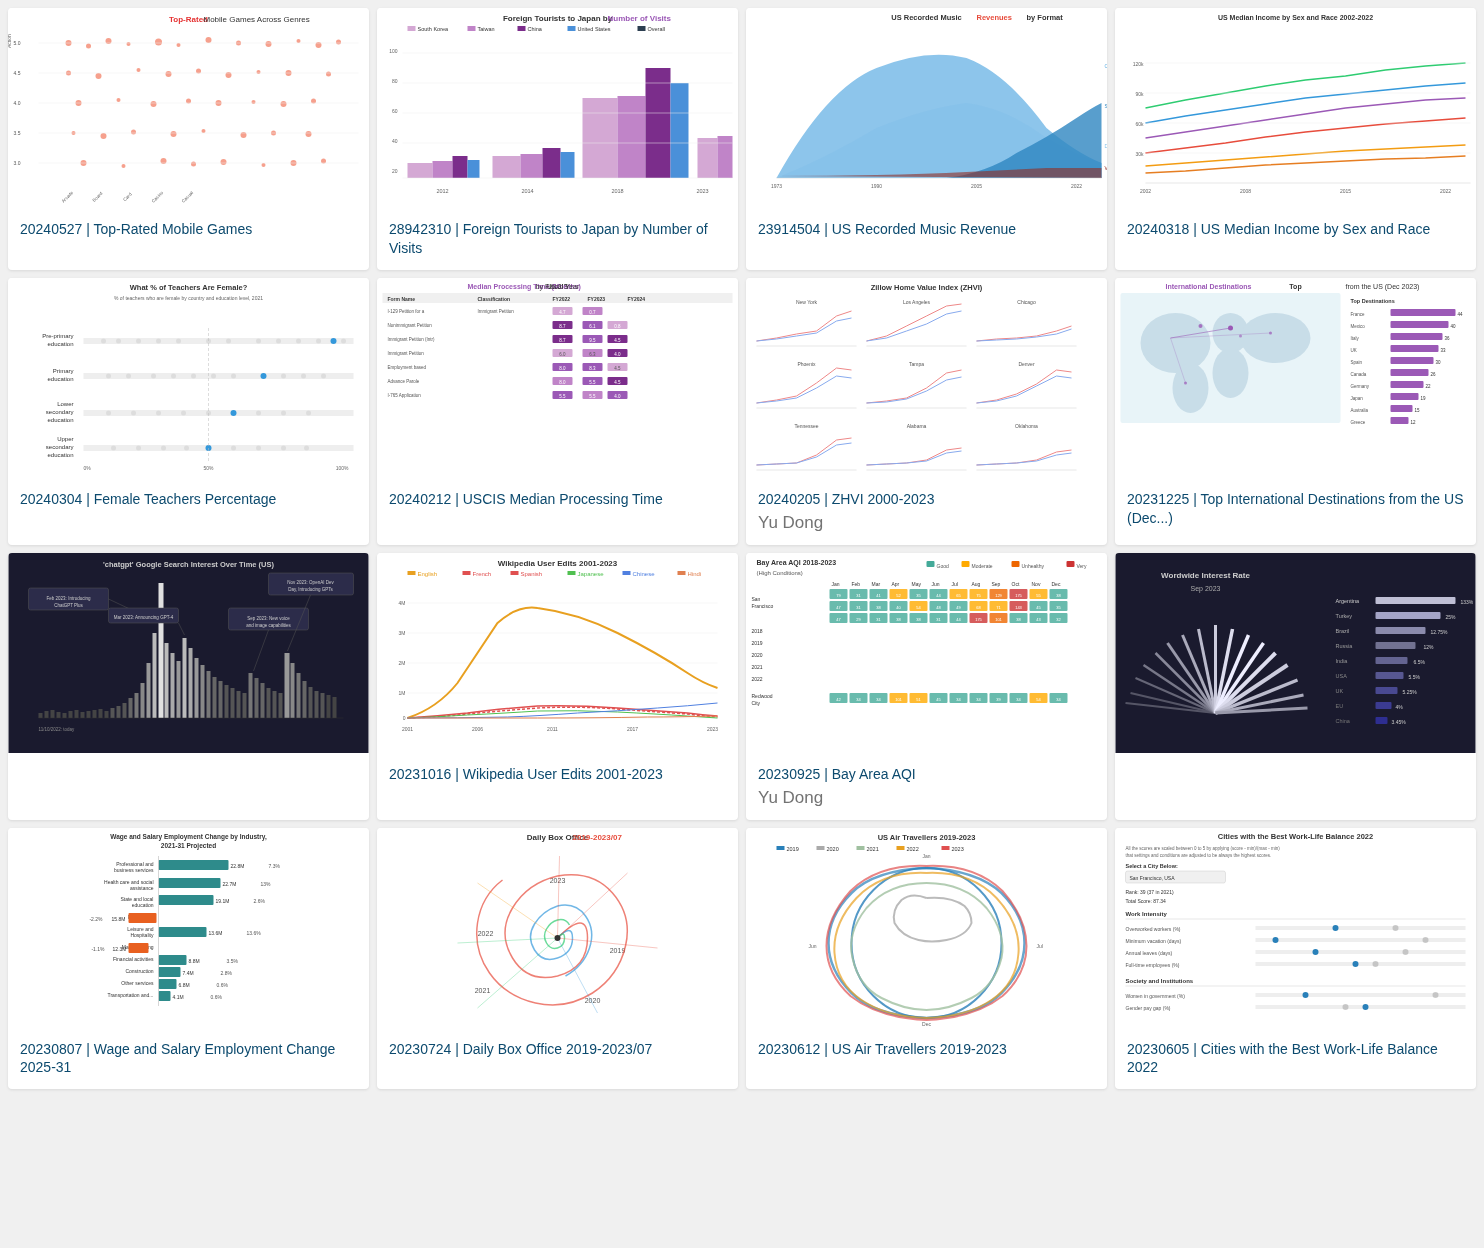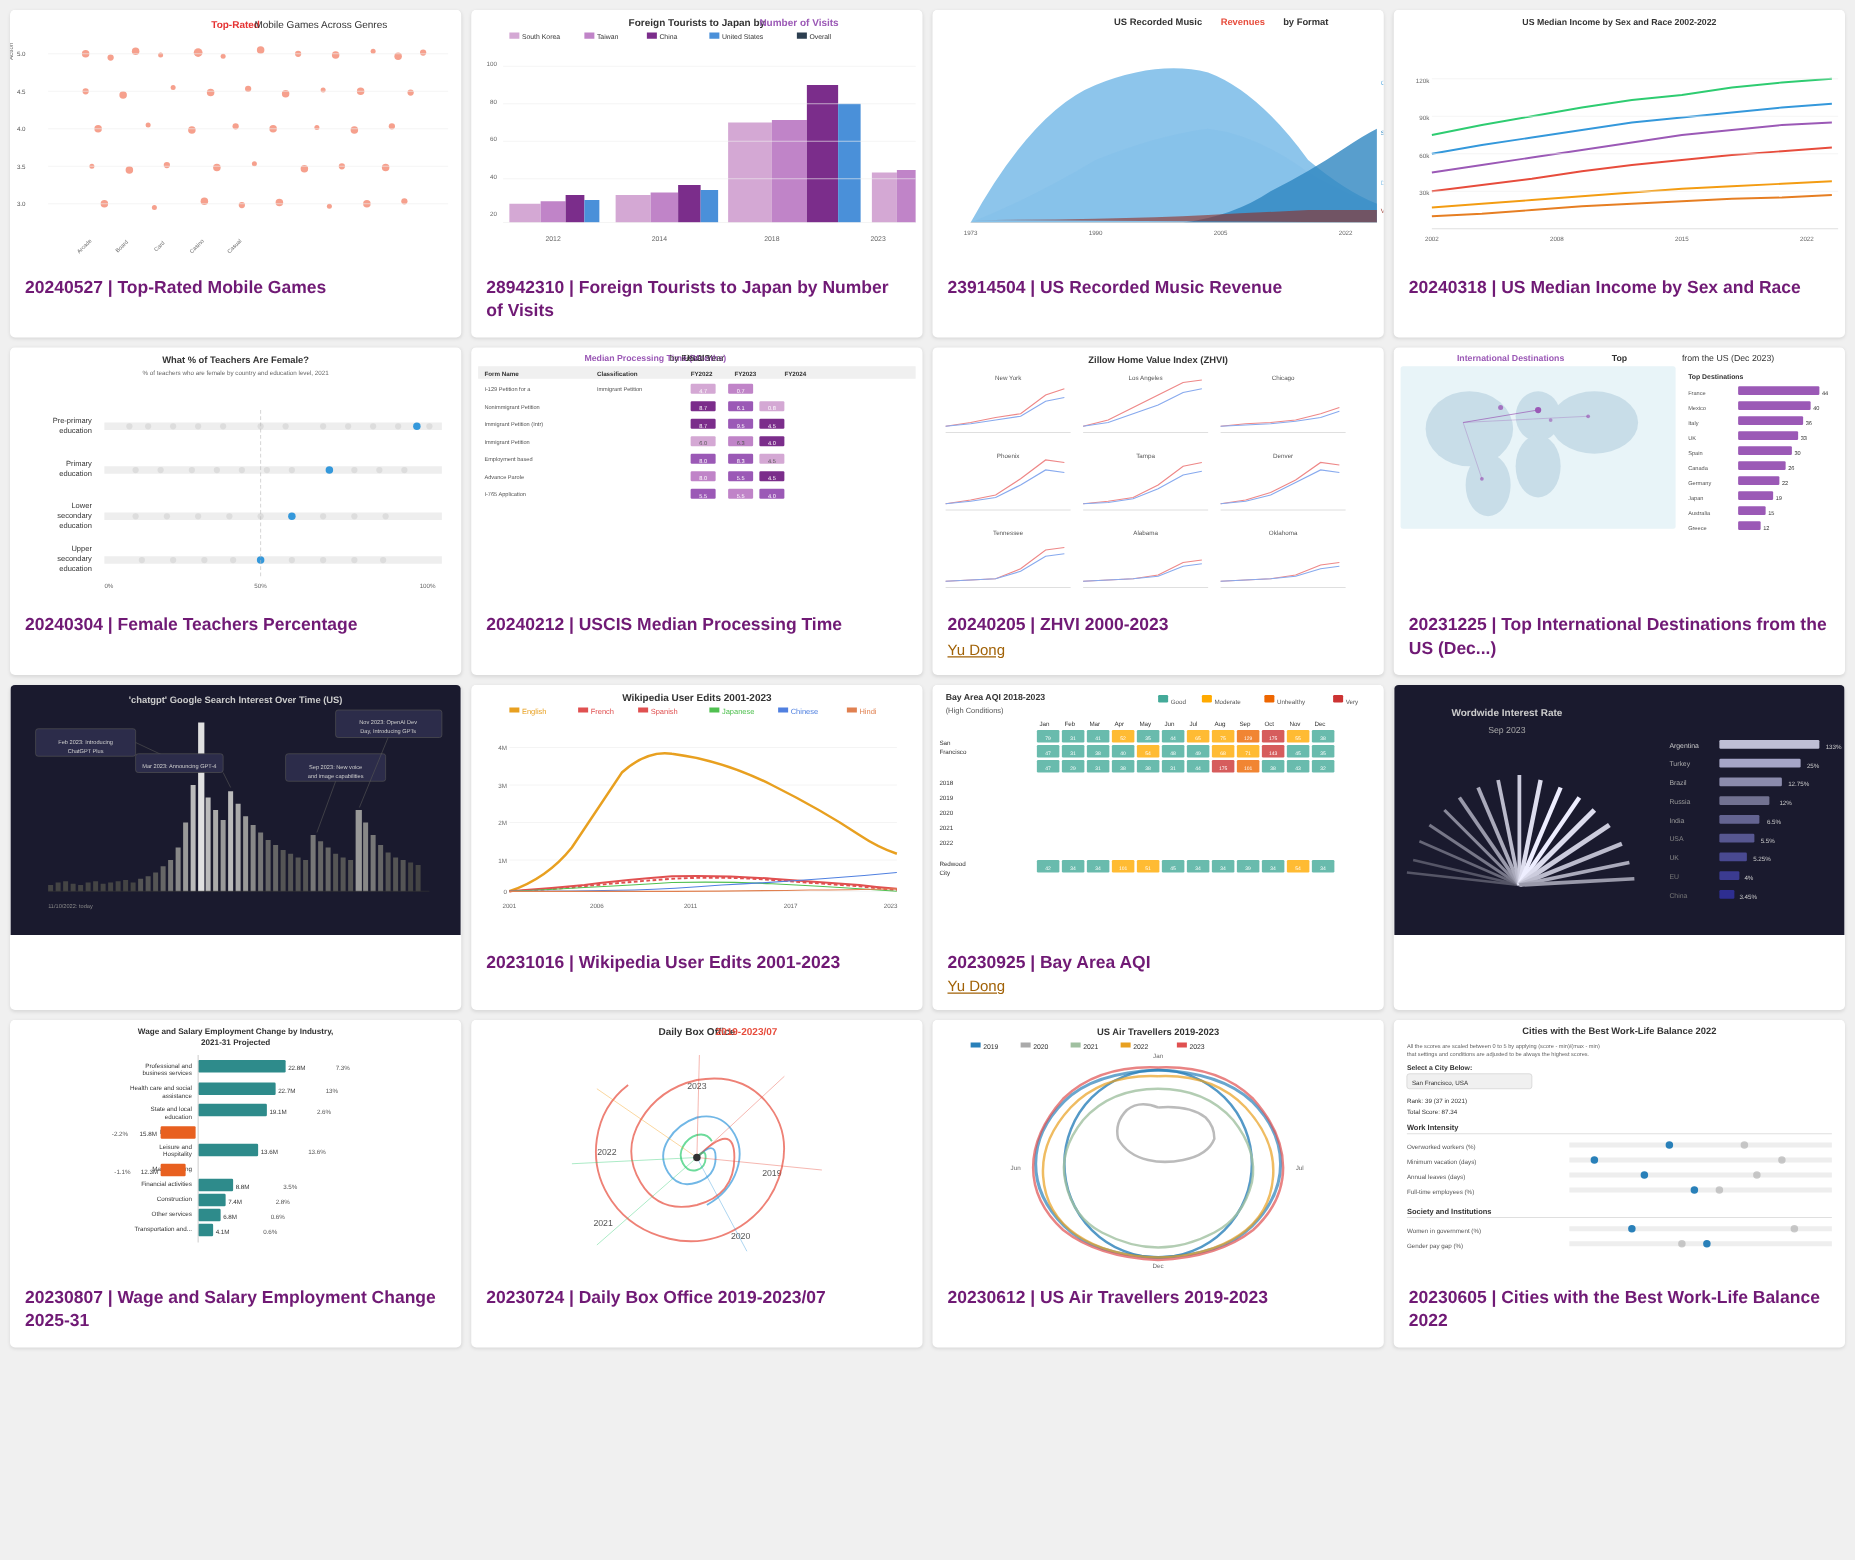--- a/index.html
+++ b/index.html
@@ -17,30 +17,29 @@
       background: #fff;
       border-radius: 4px;
       overflow: hidden;
       box-shadow: 0 1px 3px rgba(0,0,0,0.1);
     }
     .card-info {
       padding: 10px 12px 12px;
     }
     .card-title {
       font-size: 14px;
-      font-weight: 700;
-      color: #701a75;
+      font-weight: 400;
+      color: #0c4a6e;
       line-height: 1.35;
       margin-top: 2px;
     }
     .card-author {
-      font-size: 12px;
-      color: #a16207;
+      font-size: 17px;
+      color: #737373;
       margin-top: 4px;
-      text-decoration: underline;
     }
 
     .thumb-container {
       width: 100%;
       height: 200px;
       position: relative;
       overflow: hidden;
     }
   </style>
 </head>

